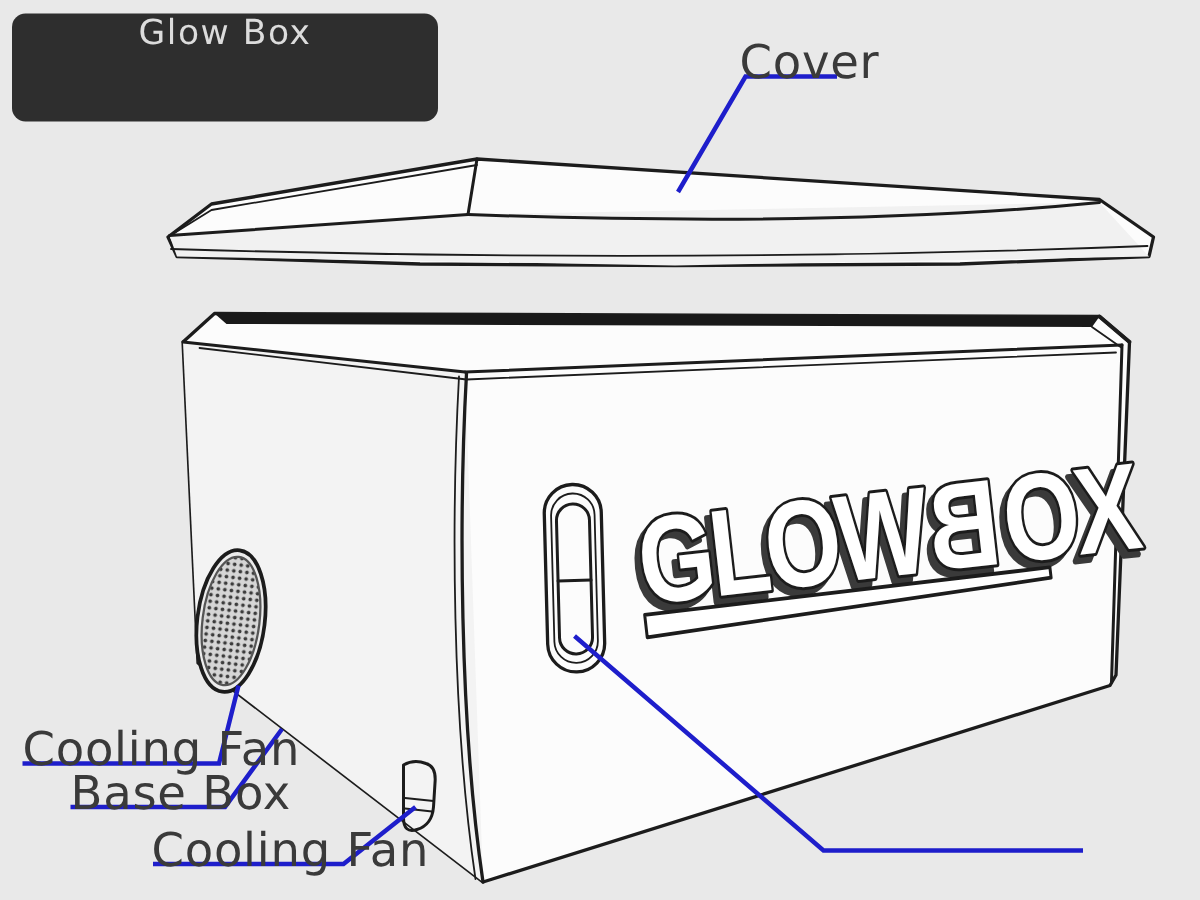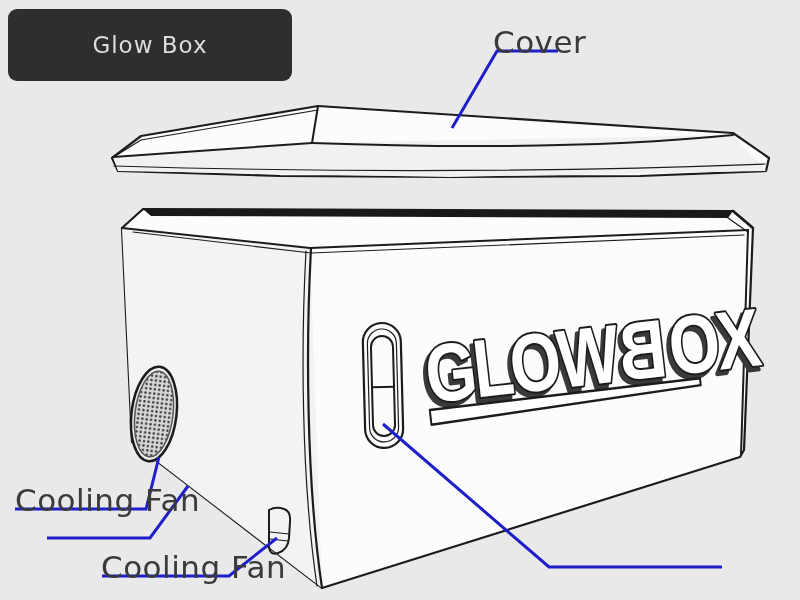--- a/index.html
+++ b/index.html
@@ -23,21 +23,21 @@
     position:absolute;
     font-size:31px;
     color:var(--label-text,#3a3a3a);
     white-space:nowrap;
     letter-spacing:0.5px;
   }
   #title-badge{
     position:absolute;left:8px;top:9px;width:284px;height:72px;
     background:var(--badge-background,#2e2e2e);
     border-radius:9px;
-    display:flex;align-items:center;justify-content:center;
+    display:flex;align-items:flex-start;justify-content:center;
   }
   #title-badge span{
     color:var(--badge-text,#dcdcdc);
     font-size:23px;letter-spacing:1px;
   }
   .logo-text{
     font-family:"Liberation Sans","DejaVu Sans",sans-serif;
     font-weight:bold;font-size:82px;letter-spacing:-4px;
   }
 </style>
@@ -126,16 +126,17 @@
   </svg>
 
   <div id="title-badge">
     <span>Glow Box</span>
   </div>
 
   <div class="diagram-label" style="left:493px;top:24px;">Cover</div>
 
   <div class="diagram-label" style="left:15px;top:482px;">Cooling Fan</div>
 
+  <div class="diagram-label" style="left:47px;top:511px;">Base Box</div>
 
   <div class="diagram-label" style="left:101px;top:549px;">Cooling Fan</div>
 
 </div>
 
 </body></html>

